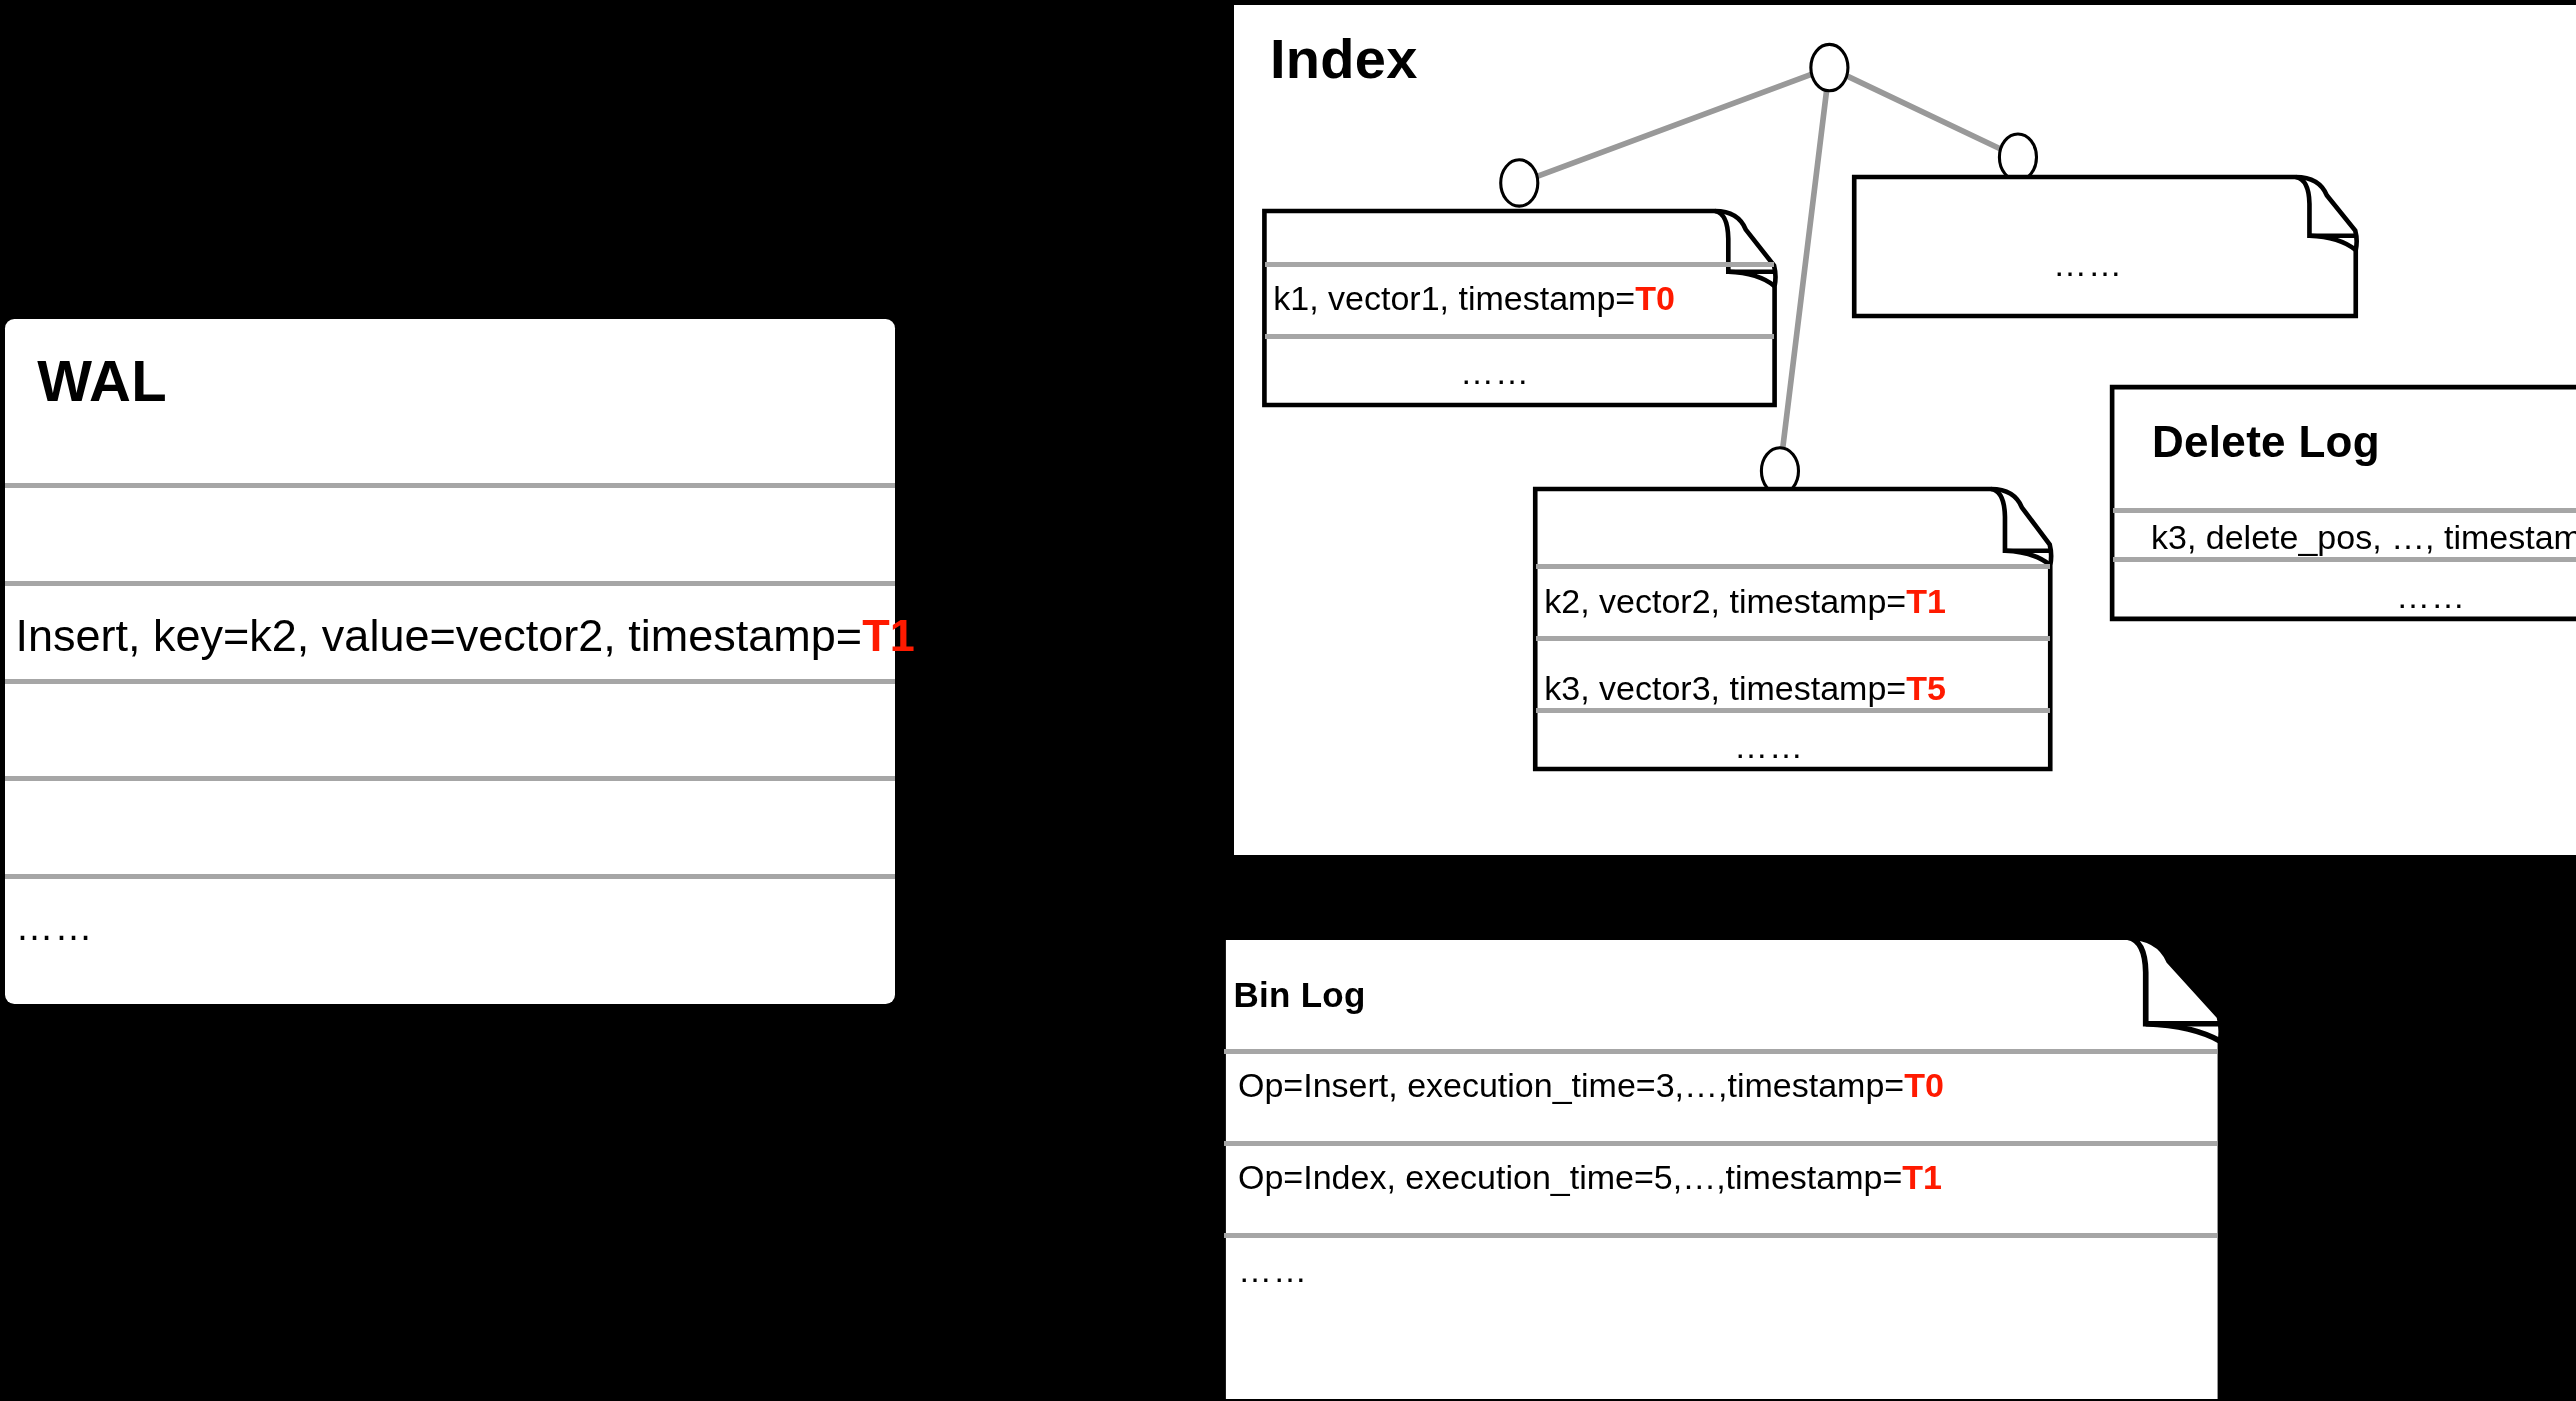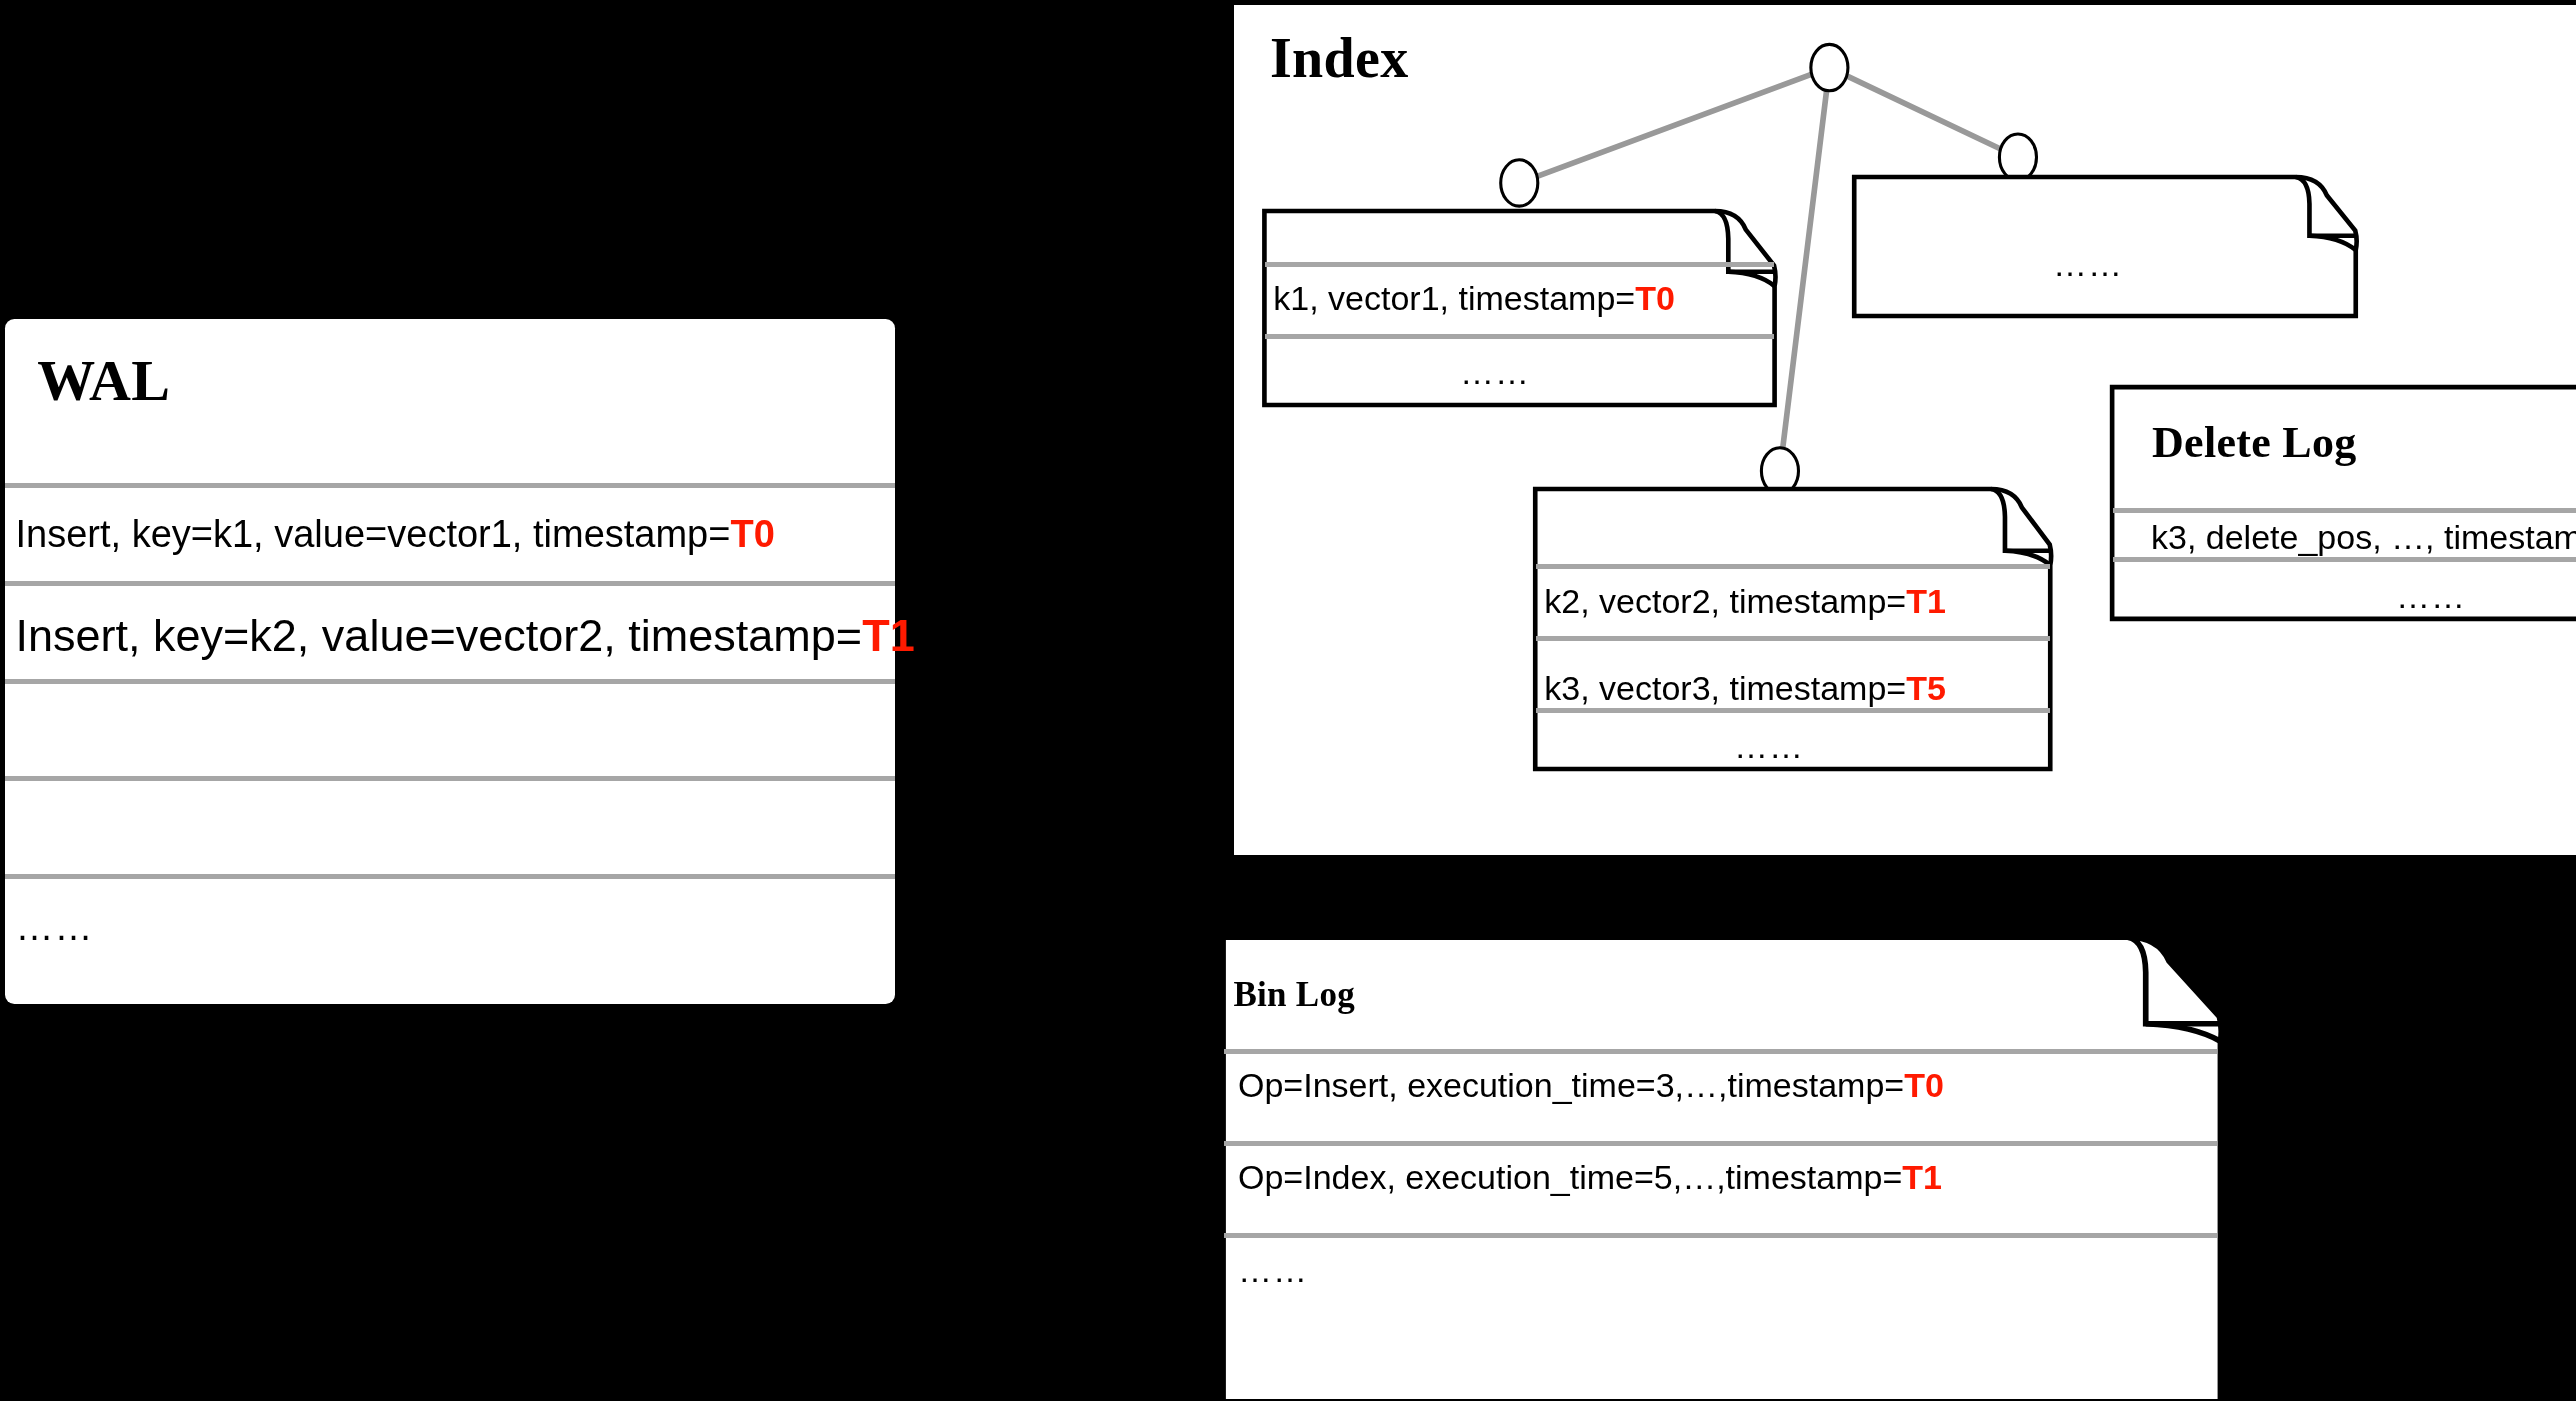--- a/index.html
+++ b/index.html
@@ -19,21 +19,21 @@
     box-sizing:border-box;
   }
   .panel.rounded{ border-radius:9.3px; }
 
   .panel-title{
     position:absolute;
     font-weight:bold;
     color:#000;
     letter-spacing:0.3px;
     white-space:nowrap;
-    font-family:Liberation Serif, serif;
+    font-family:Liberation Sans, sans-serif;
   }
 
   
   .sep{
     position:absolute;
     height:4.6px;
     background:#a6a6a6;
   }
 
   
@@ -68,23 +68,20 @@
 
   <div class="panel rounded" style="left:5.2px;top:319px;width:890px;height:685px;">
     <div class="panel-title" style="left:32px;top:28px;font-size:58px;">WAL</div>
 
     <div class="sep" style="left:0;top:164px;width:890px;"></div>
     <div class="sep" style="left:0;top:262px;width:890px;"></div>
     <div class="sep" style="left:0;top:360px;width:890px;"></div>
     <div class="sep" style="left:0;top:457px;width:890px;"></div>
     <div class="sep" style="left:0;top:555px;width:890px;"></div>
 
-    <div class="rowtext" style="left:10.3px;top:196px;font-size:38px;">
-      <span>Insert, key=k1, value=vector1, timestamp=</span><span class="ts">T0</span>
-    </div>
     <div class="rowtext" style="left:10.3px;top:294px;font-size:45px;">
       <span>Insert, key=k2, value=vector2, timestamp=</span><span class="ts">T1</span>
     </div>
     <div class="dots" style="left:10.3px;top:587px;font-size:38px;">……</div>
   </div>
 
   <div class="panel" style="left:1234px;top:5.2px;width:1577px;height:850px;">
     <div class="panel-title" style="left:36px;top:20.6px;font-size:56px;">Index</div>
   </div>
 

